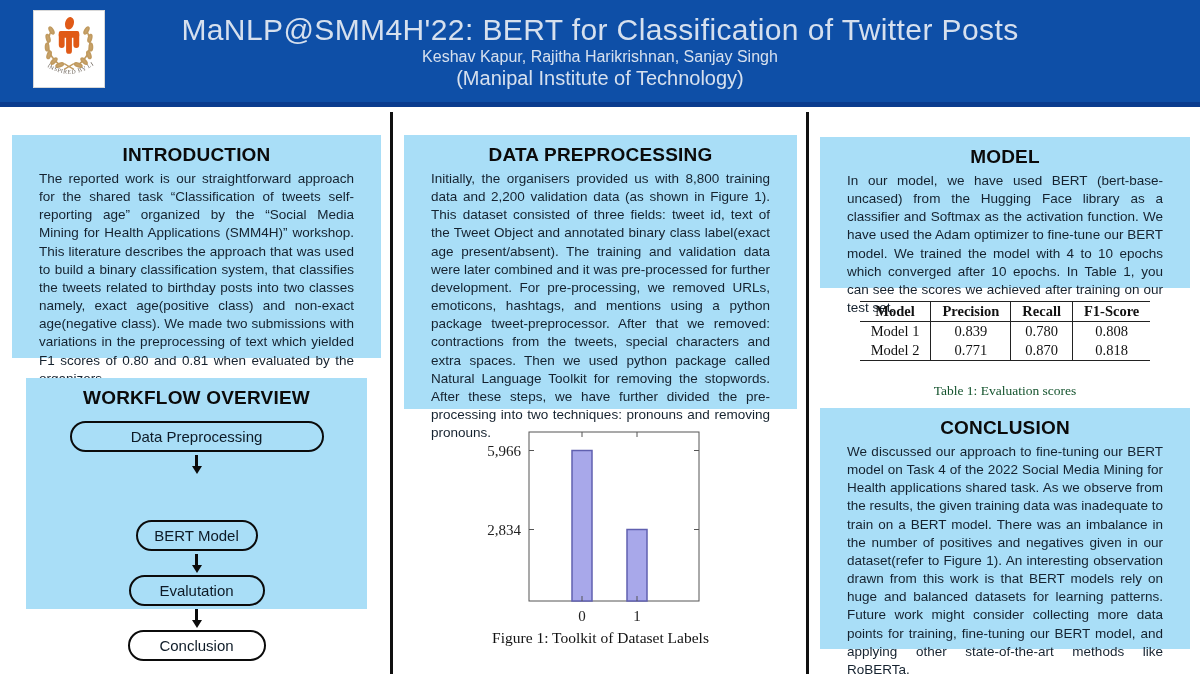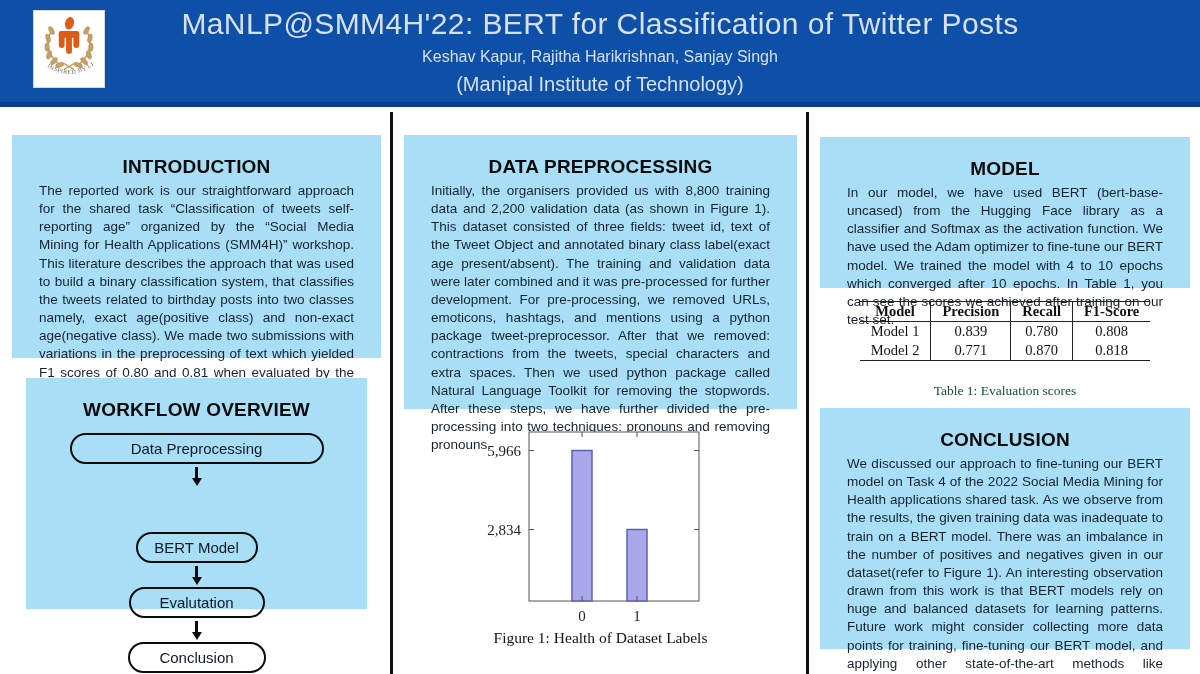--- a/index.html
+++ b/index.html
@@ -3,36 +3,36 @@
 <meta charset="utf-8">
 <style>
   html,body { margin:0; padding:0; background:#fff; }
   .poster { position:relative; width:1200px; height:674px; background:#ffffff;
             font-family:"Liberation Sans", sans-serif; overflow:hidden; }
 
   
   .header { position:absolute; left:0; top:0; width:100%; height:107px;
             background:#0e4fa7; border-bottom:5px solid #0a3c8e; box-sizing:border-box; }
   .header-inner { height:102px; display:flex; flex-direction:column; align-items:center;
-                  justify-content:center; gap:7px; color:#d6e0ee; }
+                  justify-content:center; gap:1px; color:#d6e0ee; }
   .title   { font-size:30px; letter-spacing:.4px; }
   .authors { font-size:16px; }
   .affil   { font-size:20px; }
   .logo { position:absolute; left:33px; top:10px; width:72px; height:78px;
           background:#ffffff; border:1px solid #d8d8d8; box-sizing:border-box; }
   .logo svg { width:100%; height:100%; display:block; }
 
   
   .divider { position:absolute; top:112px; bottom:0; width:2.5px; background:#101010; }
   .divider.left  { left:390px; }
   .divider.right { left:806px; }
 
   
   .panel { position:absolute; background:#a9def7; color:#15222f; box-sizing:border-box; }
-  .panel h2 { margin:21px 0 4px 0; text-align:center; font-size:19px; font-weight:bold;
+  .panel h2 { margin:9px 0 4px 0; text-align:center; font-size:19px; font-weight:bold;
               color:#0b0b0b; letter-spacing:.2px; }
   .panel .body { padding:0 27px; font-size:13.5px; line-height:1.345; text-align:justify; }
 
   .panel.intro      { left:12px;  top:135px; width:369px; height:223px; }
   .panel.workflow   { left:26px;  top:378px; width:341px; height:231px; }
   .panel.prep       { left:404px; top:135px; width:393px; height:274px; }
   .panel.model      { left:820px; top:137px; width:370px; height:151px; }
   .panel.conclusion { left:820px; top:408px; width:370px; height:241px; }
 
   
@@ -148,21 +148,21 @@
         <line x1="131" y1="172" x2="131" y2="177" stroke="#555"></line>
         <text x="131" y="197" text-anchor="middle" class="ticklabel">0</text>
         <rect x="176" y="105.5" width="20" height="71.5" fill="#a8a8ea" stroke="#6060b0" stroke-width="1.5"></rect>
         <line x1="78" y1="105.5" x2="83" y2="105.5" stroke="#555"></line>
         <line x1="243" y1="105.5" x2="248" y2="105.5" stroke="#555"></line>
         <text x="70" y="110.5" text-anchor="end" class="ticklabel">2,834</text>
         <line x1="186" y1="8" x2="186" y2="13" stroke="#555"></line>
         <line x1="186" y1="172" x2="186" y2="177" stroke="#555"></line>
         <text x="186" y="197" text-anchor="middle" class="ticklabel">1</text>
       </svg>
-    <div class="fig-caption">Figure 1: Health of Dataset Labels</div>
+    <div class="fig-caption">Figure 1: Toolkit of Dataset Labels</div>
   </div>
 
   <div class="panel model">
     <h2>MODEL</h2>
     <div class="body">In our model, we have used BERT (bert-base-uncased) from the Hugging Face library as a classifier and Softmax as the activation function. We have used the Adam optimizer to fine-tune our BERT model. We trained the model with 4 to 10 epochs which converged after 10 epochs. In Table 1, you can see the scores we achieved after training on our test set.</div>
   </div>
 
   <div class="tablewrap">
     <table>
       <thead>

